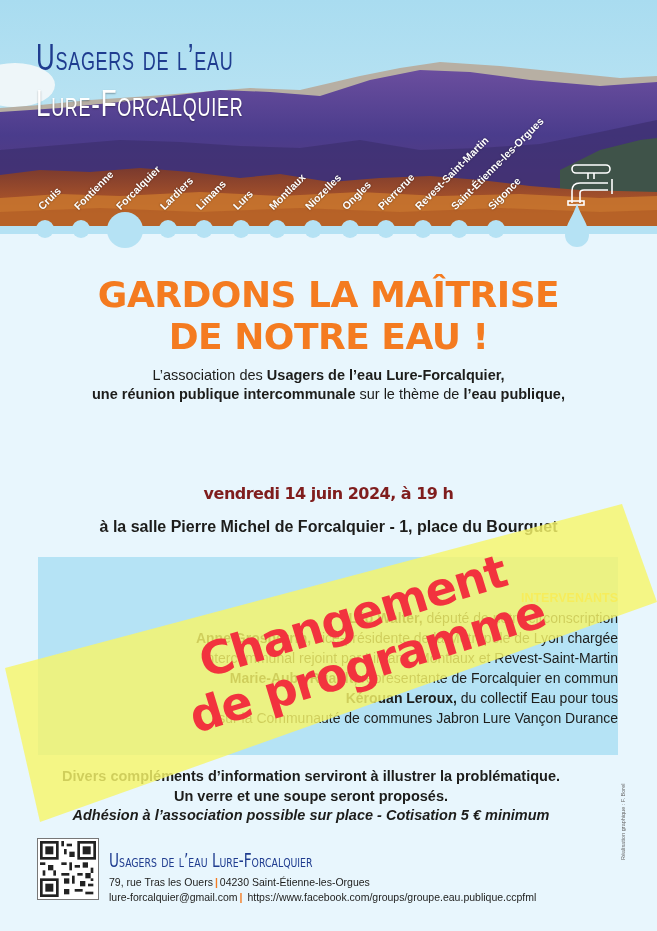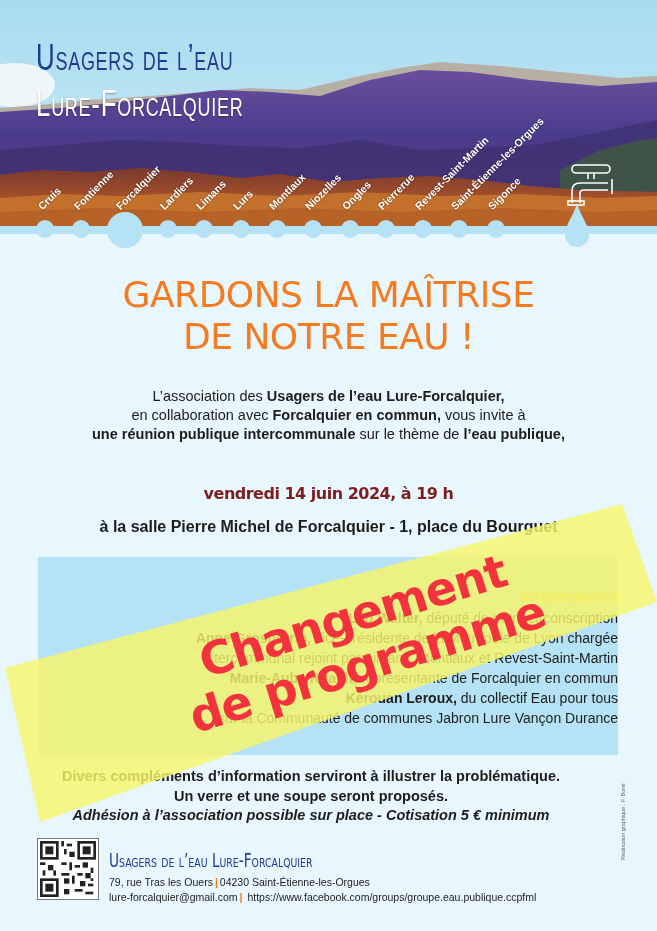--- a/index.html
+++ b/index.html
@@ -55,25 +55,25 @@
   }
   .dot.big { width: 36px; height: 36px; }
   .drop {
     position: absolute; left: 565px; top: 203px; width: 24px; height: 44px;
   }
   .tap-icon { position: absolute; left: 566px; top: 163px; }
 
   
   .headline {
     position: absolute; left: 0; top: 274px; width: 657px; text-align: center;
-    color: #F47B20; font-weight: normal; font-size: 36px; line-height: 42px;
+    color: #F47B20; font-weight: bold; font-size: 36px; line-height: 42px;
     font-family: "DejaVu Sans", sans-serif; letter-spacing: -0.5px;
   }
   .intro {
-    position: absolute; left: 0; top: 387px; width: 657px; text-align: center;
+    position: absolute; left: 0; top: 366px; width: 657px; text-align: center;
     font-size: 14.5px; line-height: 19px; color: #1d1d1b;
   }
   .intro b { font-weight: bold; }
   .date {
     position: absolute; left: 0; top: 484px; width: 657px; text-align: center;
     color: #7f1d1d; font-weight: bold; font-size: 16px;
     font-family: "DejaVu Sans", sans-serif; letter-spacing: -0.5px;
   }
   .venue {
     position: absolute; left: 0; top: 518px; width: 657px; text-align: center;
@@ -221,21 +221,20 @@
   <path d="M12 0 C14 10 24 22 24 32 A12 12 0 0 1 0 32 C0 22 10 10 12 0 Z" fill="#B5E2F4"></path>
 </svg>
 
 <div class="headline">
   <div>GARDONS LA MAÎTRISE</div>
   <div>DE NOTRE EAU !</div>
 </div>
 
 <div class="intro">
   <div><span>L’association des </span><b>Usagers de l’eau Lure-Forcalquier,</b></div>
-  <div><span>en collaboration avec </span><b>Forcalquier en commun,</b><span> vous invite à</span></div>
   <div><b>une réunion publique intercommunale</b><span> sur le thème de </span><b>l’eau publique,</b></div>
 </div>
 
 <div class="date">vendredi 14 juin 2024, à 19 h</div>
 <div class="venue">à la salle Pierre Michel de Forcalquier - 1, place du Bourguet</div>
 
 <div class="speakers-box"></div>
 <div class="speakers">
   <span class="hdr">INTERVENANTS</span>
   <div><b>Léo Walter,</b><span> député de notre circonscription</span></div>

